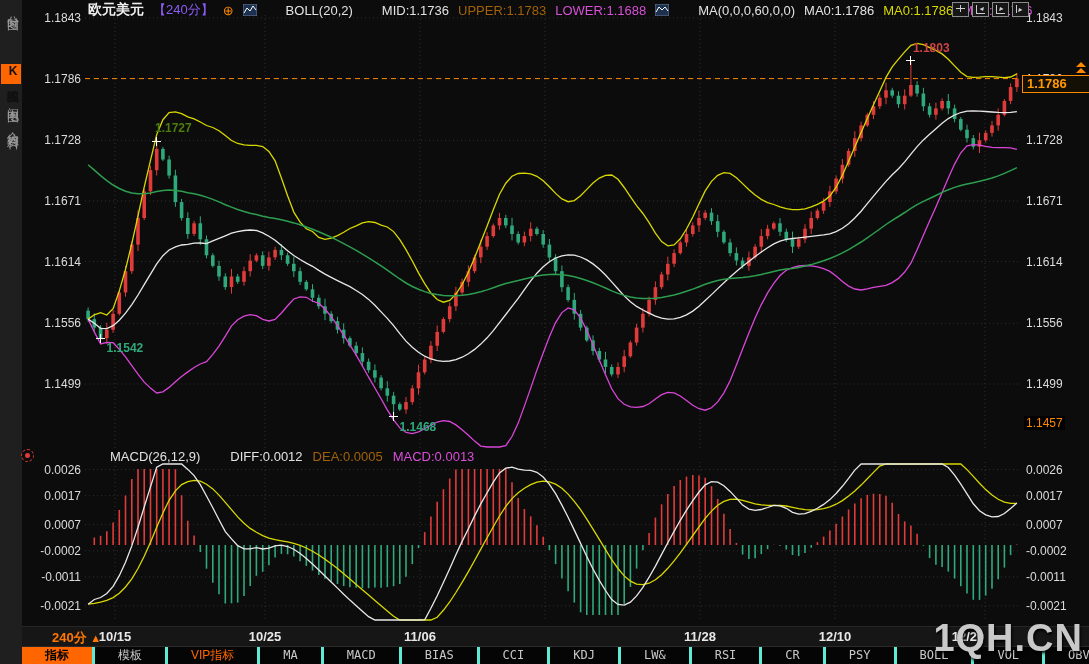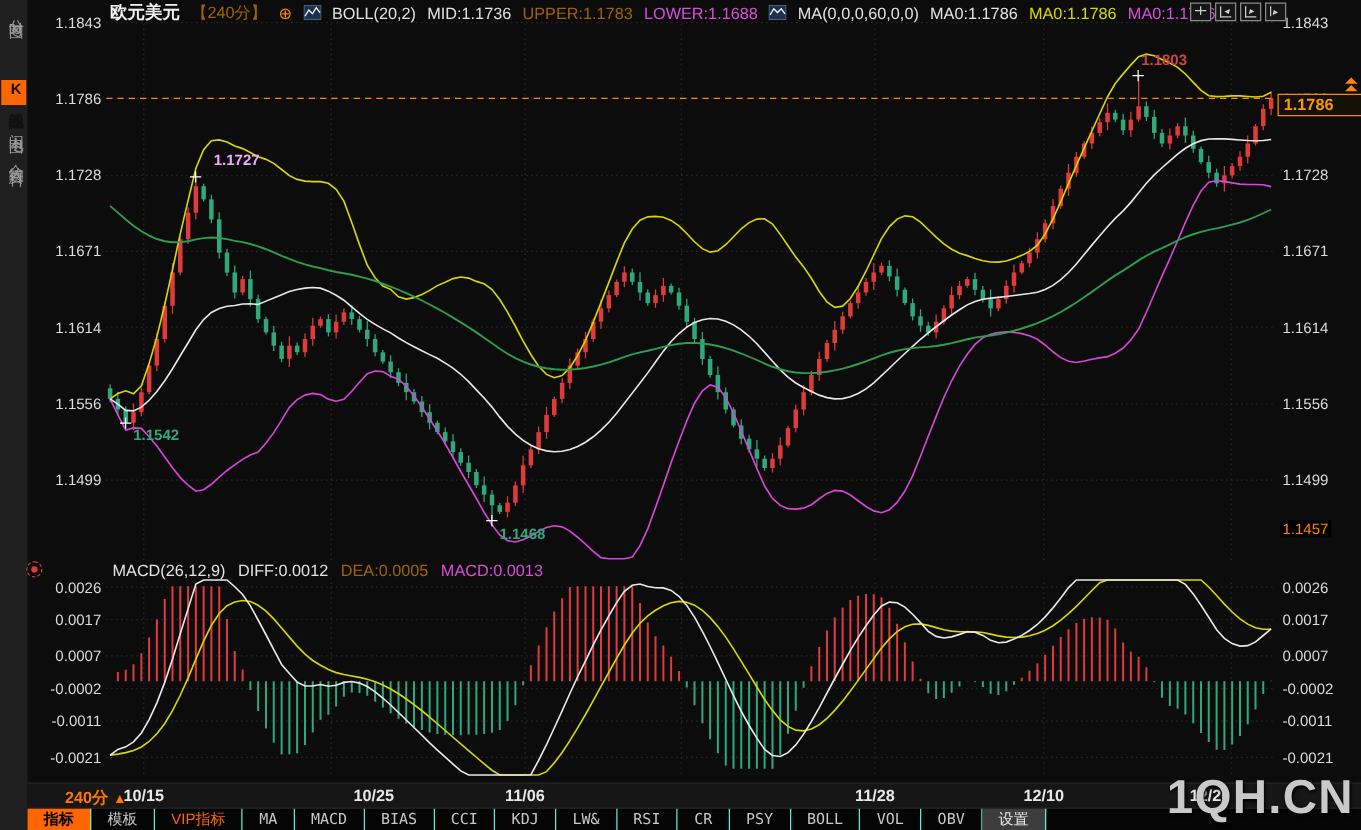--- a/index.html
+++ b/index.html
@@ -7,23 +7,23 @@
         font-family:"Liberation Sans",sans-serif;color:#ddd;}
   
   #sidebar{position:absolute;left:0;top:0;width:22px;height:664px;background:#1f1f1f;}
   .side-tab{writing-mode:vertical-rl;text-orientation:upright;font-size:12px;color:#9a9a9a;
             width:20px;margin-left:1px;letter-spacing:2px;cursor:pointer;text-align:center;}
   .side-tab.active{background:#ff6600;color:#111;font-weight:bold;}
   
   #header{position:absolute;left:88px;top:2px;height:16px;display:flex;align-items:center;gap:9px;
           font-size:13px;white-space:nowrap;z-index:30;text-align:right;}
   .hdr-symbol{color:#f0f0f0;font-weight:bold;font-size:14px;}
-  .hdr-period{color:#a16207;}
+  .hdr-period{color:#8b5cf6;}
   .hdr-plus{color:#ff8800;font-size:13px;}
-  .hdr-white{color:#e2e2e2;} .hdr-yellow{color:#a16207;} .hdr-magenta{color:#d84fd8;}
+  .hdr-white{color:#e2e2e2;margin-left:20px;} .hdr-yellow{color:#a16207;} .hdr-magenta{color:#d84fd8;}
   .mini-chart-icon{width:14px;height:12px;display:inline-block;}
   
   #top-icons{position:absolute;left:952px;top:2px;display:flex;gap:3px;z-index:30;}
   .tool-icon{width:15px;height:13px;border:1px solid #8a8a8a;background:#161616;position:relative;cursor:pointer;}
   .tool-icon .bar-h{position:absolute;left:3px;top:5px;width:9px;height:1px;background:#ccc;}
   .tool-icon .bar-v{position:absolute;left:7px;top:2px;width:1px;height:7px;background:#ccc;}
   .tool-icon .axisL{position:absolute;left:3px;top:2px;width:8px;height:8px;border-left:1px solid #ccc;border-bottom:1px solid #ccc;}
   .tool-icon .arr{position:absolute;font-size:8px;color:#ccc;line-height:8px;}
   
   .axis-label{position:absolute;font-size:12px;color:#dcdcdc;white-space:nowrap;}
@@ -55,21 +55,21 @@
   #time-axis{position:absolute;left:22px;top:626px;width:1067px;height:20px;background:#161616;
       border-top:1px solid #262626;font-size:13px;}
   .time-tick{position:absolute;top:2px;transform:translateX(-50%);color:#e8e8e8;font-weight:bold;}
   #period-badge{position:absolute;left:30px;top:2px;color:#ff7700;font-weight:bold;cursor:pointer;}
   #period-badge .tri{color:#ff7700;font-size:11px;}
   #time-highlight{position:absolute;top:1px;transform:translateX(-50%);background:#000;color:#ff7700;
       font-weight:bold;padding:1px 5px;border-radius:2px;white-space:nowrap;}
   
   #bottom-bar{position:absolute;left:22px;top:646px;width:1067px;height:18px;background:#050505;
       display:flex;align-items:stretch;border-top:1px solid #2a2a2a;font-size:12px;}
-  .bot-tab{padding:0 13px;line-height:17px;color:#c8c8c8;border-right:1px solid #5eead4;cursor:pointer;
+  .bot-tab{padding:0 23px;line-height:17px;color:#c8c8c8;border-right:3px solid #5eead4;cursor:pointer;
       font-family:"DejaVu Sans Mono",monospace;white-space:nowrap;}
   .bot-tab.cjk{font-family:"Liberation Sans",sans-serif;}
   .bot-tab.active{background:#ff6600;color:#000;font-weight:bold;}
   .bot-tab.vip{color:#ff6600;}
   .bot-tab.settings{background:#3d3d3d;color:#e8e8e8;}
   
   #watermark{position:absolute;right:6px;bottom:4px;font-size:38px;font-weight:bold;color:#c9c9c9;
       text-shadow:1px 2px 3px #000;z-index:40;letter-spacing:1px;}
 </style>
 </head>
@@ -665,31 +665,31 @@
     <span class="hdr-white">MACD(26,12,9)</span>
     <span class="hdr-white">DIFF:0.0012</span>
     <span class="hdr-yellow">DEA:0.0005</span>
     <span class="hdr-magenta">MACD:0.0013</span>
   </div>
 
   <div id="annotations">
       <div class="cross" style="left: 96.0833px; top: 333.743px;"></div>
       <div class="px-note" style="color: rgb(47, 169, 124); left: 106.583px; top: 341.243px;">1.1542</div>
       <div class="cross" style="left: 152.183px; top: 136.903px;"></div>
-      <div class="px-note" style="color: #f0abfc; left: 171px; top: 121.403px;">1.1727</div>
+      <div class="px-note" style="color: #4d7c0f; left: 155px; top: 121.403px;">1.1727</div>
       <div class="cross" style="left: 389.05px; top: 412.479px;"></div>
       <div class="px-note" style="color: rgb(47, 169, 124); left: 399.55px; top: 419.979px;">1.1468</div>
       <div class="cross" style="left: 906.417px; top: 56.0392px;"></div>
       <div class="px-note" style="color: rgb(204, 68, 68); left: 912.917px; top: 40.5392px;">1.1803</div>
     </div>
 
   <div id="time-axis">
     <span id="period-badge"><span>240分</span> <span class="tri">▲</span></span>
   <span class="time-tick" style="left: 93px;">10/15</span>
-      <span class="time-tick" style="left: 243px; margin-left: 34px;">10/25</span>
+      <span class="time-tick" style="left: 243px;">10/25</span>
       <span class="time-tick" style="left: 398px;">11/06</span>
       <span class="time-tick" style="left: 678px; text-align: right;">11/28</span>
       <span class="time-tick" style="left: 813px;">12/10</span>
       <span class="time-tick" style="left: 946px;">12/20</span>
     </div>
 
   <div id="bottom-bar">
       <div class="bot-tab active cjk">指标</div>
       <div class="bot-tab  cjk">模板</div>
       <div class="bot-tab vip cjk">VIP指标</div>

